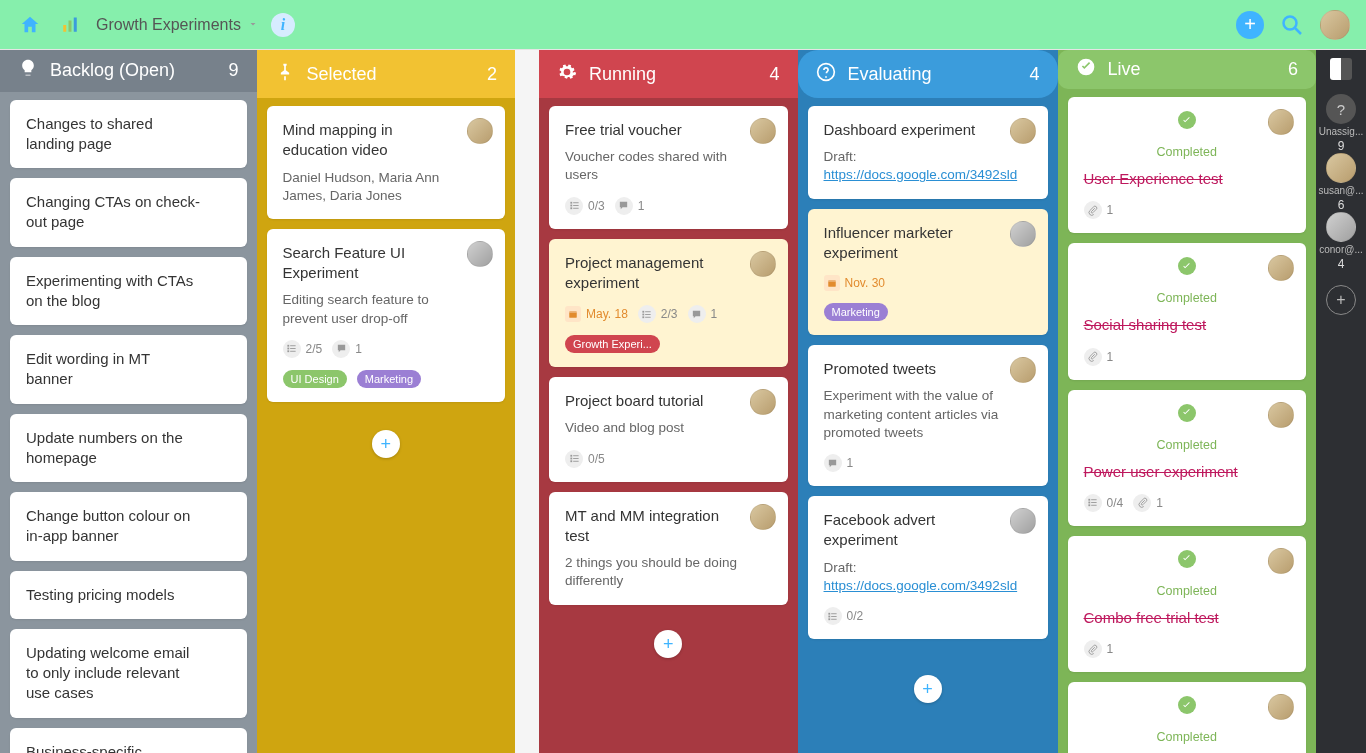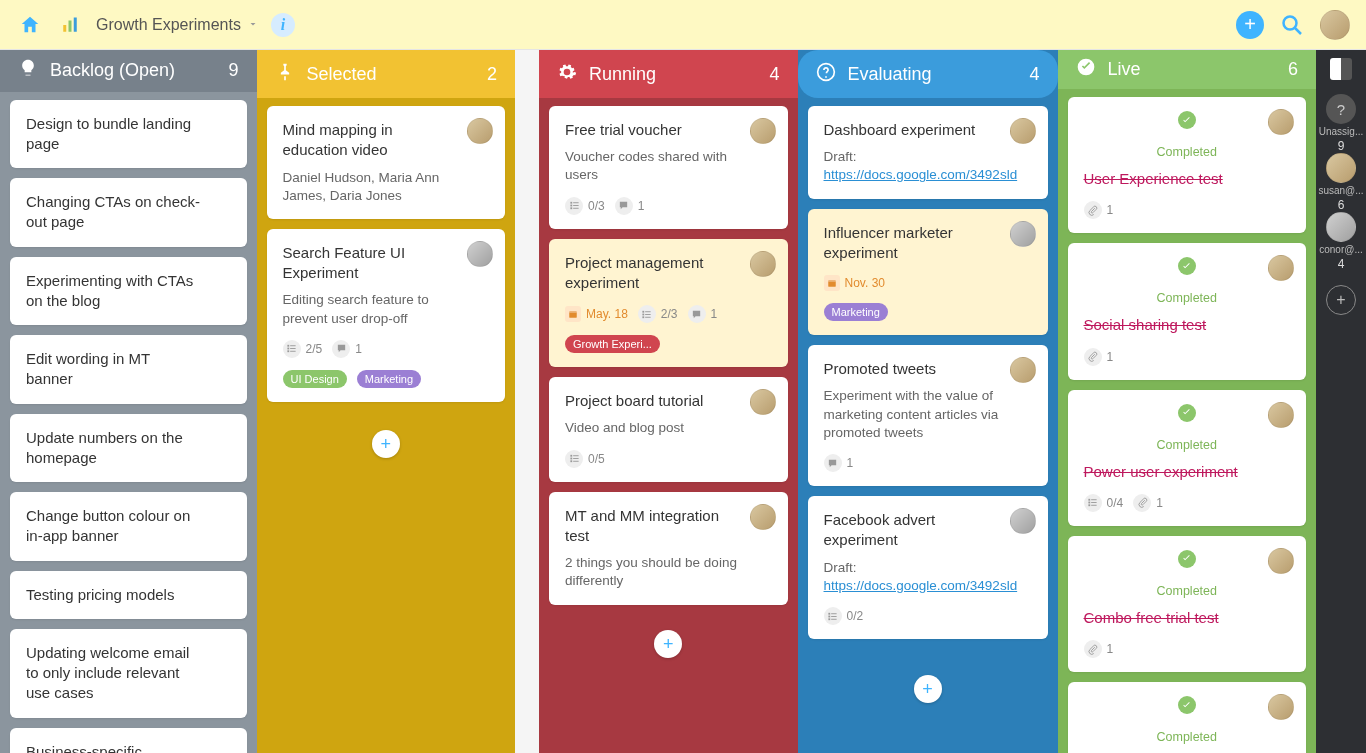--- a/index.html
+++ b/index.html
@@ -1,18 +1,18 @@
 <!DOCTYPE html>
 <html><head>
 <meta charset="utf-8">
 <style>
 * { box-sizing: border-box; margin: 0; padding: 0; }
 html, body { height: 100%; font-family: -apple-system, BlinkMacSystemFont, "Segoe UI", Helvetica, Arial, sans-serif; background: #f5f5f5; }
 .app { display: flex; flex-direction: column; height: 100vh; width: 1366px; }
-.topbar { height: 50px; background: #fef9c3; display: flex; align-items: center; padding: 0 16px; border-bottom: 1px solid #e5e5e5; gap: 14px; }
+.topbar { height: 50px; background: #86efac; display: flex; align-items: center; padding: 0 16px; border-bottom: 1px solid #e5e5e5; gap: 14px; }
 .topbar .left { display: flex; align-items: center; gap: 12px; flex: 1; }
 .topbar .right { display: flex; align-items: center; gap: 14px; }
 .icon-btn { width: 28px; height: 28px; display: inline-flex; align-items: center; justify-content: center; border-radius: 50%; cursor: pointer; }
 .home-icon { color: #3fb4ff; }
 .chart-icon svg { width: 18px; height: 18px; }
 .board-name { font-size: 16px; color: #555; display: flex; align-items: center; gap: 6px; cursor: pointer; }
 .chevron { color: #999; }
 .info-badge { width: 24px; height: 24px; border-radius: 50%; background: #d6ecff; color: #3fb4ff; display: inline-flex; align-items: center; justify-content: center; font-weight: bold; font-style: italic; font-family: serif; }
 .add-circle { width: 28px; height: 28px; border-radius: 50%; background: #3fb4ff; color: #fff; display: inline-flex; align-items: center; justify-content: center; font-size: 20px; cursor: pointer; }
 .search-icon { color: #3fb4ff; }
@@ -25,21 +25,21 @@
 .col-1 { background: #cfa510; width: 260px; }
 .col-2 { background: #a73941; width: 260px; margin-left: 24px; }
 .col-3 { background: #2c7fb8; width: 260px; }
 .col-4 { background: #7db557; width: 260px; }
 .col-header { height: 48px; display: flex; align-items: center; padding: 0 18px; color: #fff; font-size: 18px; font-weight: 500; gap: 12px; }
 .col-header .count { margin-left: auto; font-size: 18px; }
 .hdr-0 { background: #77818b; }
 .hdr-1 { background: #f2c232; }
 .hdr-2 { background: #d0454f; }
 .hdr-3 { background: #3b9cdc; border-radius: 20px; }
-.hdr-4 { background: #8cc66b; }
+.hdr-4 { background: #8cc66b; border-radius: 10px; }
 .col-header svg { width: 20px; height: 20px; fill: #fff; }
 .cards { padding: 8px 10px 50px 10px; display: flex; flex-direction: column; gap: 10px; overflow-y: auto; }
 .card { background: #fff; border-radius: 6px; padding: 14px 16px; position: relative; box-shadow: 0 1px 2px rgba(0,0,0,0.08); cursor: pointer; }
 .card.highlight { background: #fff4d1; }
 .card-title { font-size: 15px; color: #343434; line-height: 1.35; font-weight: 500; padding-right: 30px; }
 .card-title.struck { text-decoration: line-through; color: #be185d; }
 .card-sub { font-size: 13.5px; color: #666; margin-top: 8px; line-height: 1.35; padding-right: 30px; }
 .card-sub a, .card-sub .link { color: #2a8fd4; text-decoration: underline; }
 .card-avatar { position: absolute; top: 12px; right: 12px; width: 26px; height: 26px; }
 .card-meta { display: flex; align-items: center; gap: 10px; margin-top: 12px; flex-wrap: wrap; }
@@ -112,21 +112,21 @@
         <div class="column col-0">
           <div class="col-header hdr-0">
             <span><svg viewBox="0 0 24 24">
                 <path d="M9 21h6v-1H9v1zm3-19C8 2 5 5 5 9c0 2.4 1.2 4.5 3 5.7V17h8v-2.3c1.8-1.2 3-3.3 3-5.7 0-4-3-7-7-7z"></path>
               </svg></span>
             <span>Backlog (Open)</span>
             <span class="count">9</span>
           </div>
           <div class="cards">
             <div class="card">
-              <div class="card-title">Design to bundle landing page</div>
+              <div class="card-title">Changes to shared landing page</div>
             </div>
             <div class="card">
               <div class="card-title">Changing CTAs on check-out page</div>
             </div>
             <div class="card">
               <div class="card-title">Experimenting with CTAs on the blog</div>
             </div>
             <div class="card">
               <div class="card-title">Edit wording in MT banner</div>
             </div>

